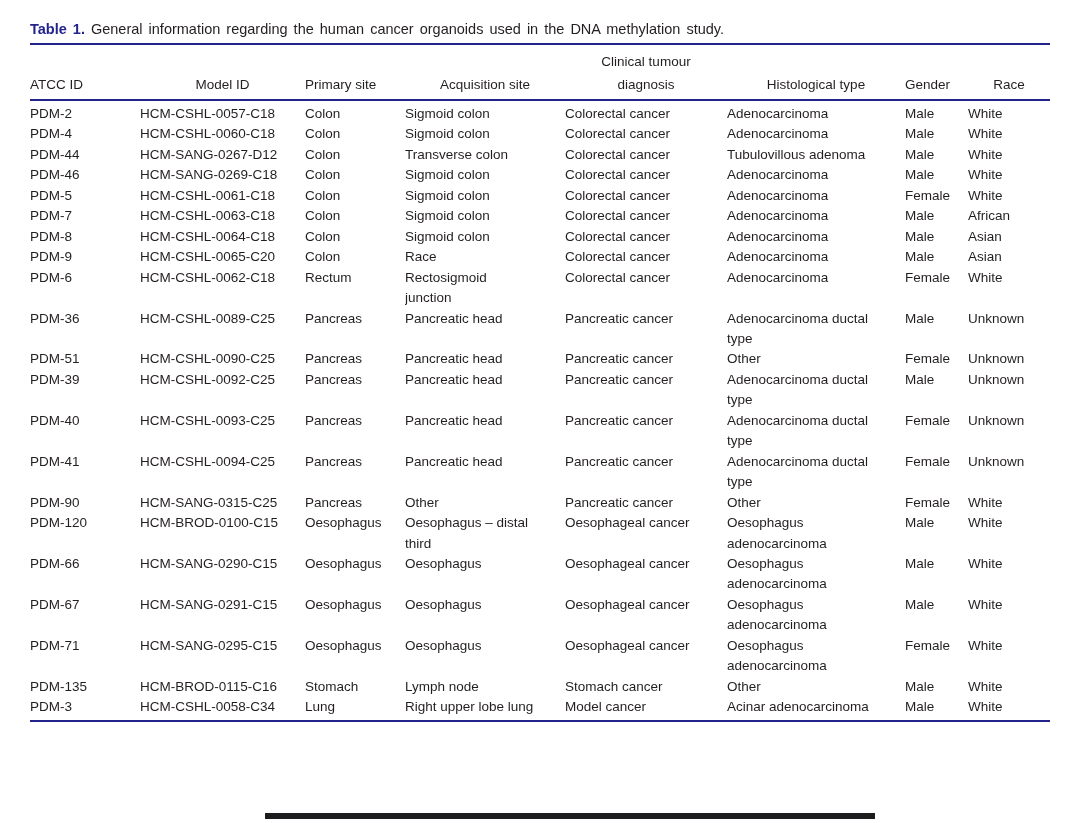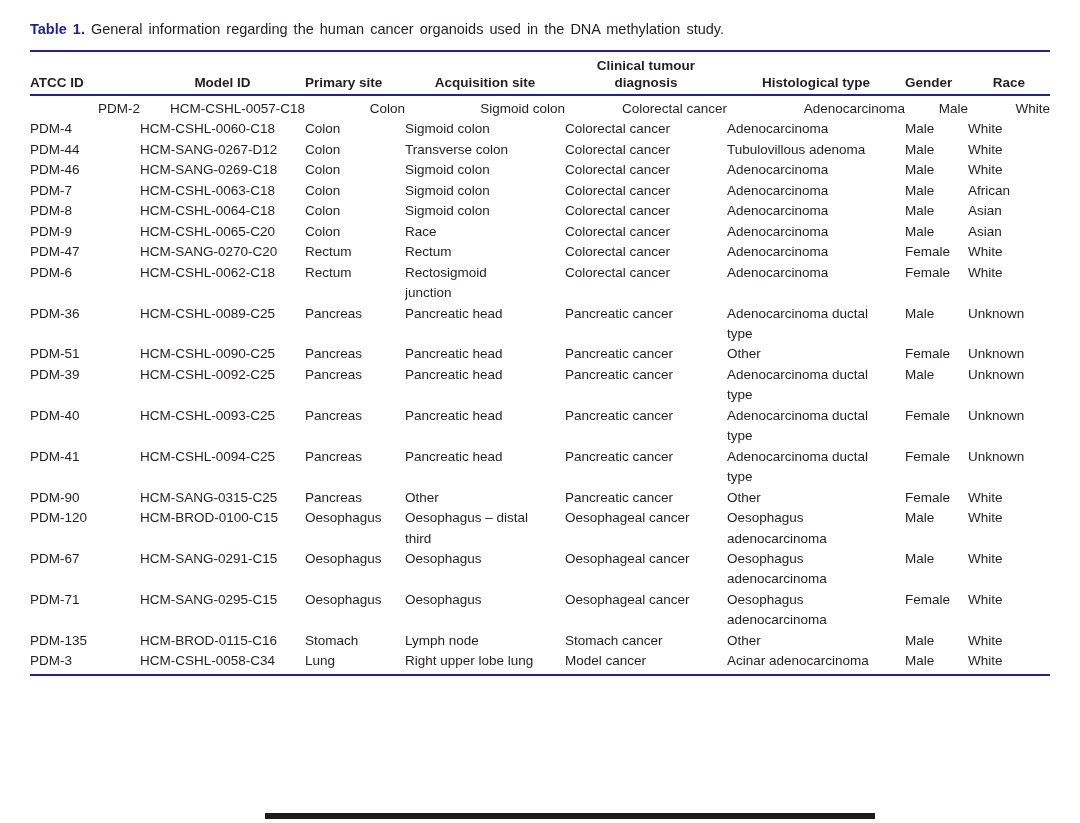--- a/index.html
+++ b/index.html
@@ -13,21 +13,21 @@
     position: relative;
     width: 1080px;
     height: 823px;
     box-sizing: border-box;
     padding: 20px 30px 0 30px;
     overflow: hidden;
   }
   .caption {
     font-size: 14.5px;
     line-height: 18px;
-    margin-bottom: 12px;
+    margin-bottom: 5px;
     word-spacing: 2px;
   }
   .caption .cap-label {
     color: #23238c;
     font-weight: bold;
   }
   .rule {
     width: 1020px;
     height: 0;
     border-top: 2px solid #23238c;
@@ -41,41 +41,41 @@
   col.c-atcc   { width: 110px; }
   col.c-model  { width: 165px; }
   col.c-prim   { width: 100px; }
   col.c-acq    { width: 160px; }
   col.c-diag   { width: 162px; }
   col.c-hist   { width: 178px; }
   col.c-gender { width: 63px;  }
   col.c-race   { width: 82px;  }
 
   thead th {
-    font-weight: bold;
+    font-weight: normal;
     vertical-align: bottom;
     text-align: center;
     padding: 5px 0 3px 0;
-    line-height: 17px;
+    line-height: 23px;
     white-space: pre-line;
     border-bottom: 2.5px solid #23238c;
   }
   thead th:nth-child(1),
   thead th:nth-child(3),
   thead th:nth-child(7) { text-align: left; }
 
   tbody td {
     vertical-align: top;
     text-align: left;
     padding: 0;
     line-height: 20.45px;
     white-space: pre-line;
     overflow: hidden;
   }
-  tbody tr:first-child td { padding-top: 3px; text-align: right; }
+  tbody tr:first-child td { padding-top: 3px; }
 
   .bottom-rule { margin-top: 2px; }
 
   .next-table-bar {
     position: absolute;
     left: 265px;
     top: 813px;
     width: 610px;
     height: 6px;
     background: #1c1c1e;
@@ -149,20 +149,30 @@
           <td>PDM-46</td>
           <td>HCM-SANG-0269-C18</td>
           <td>Colon</td>
           <td>Sigmoid colon</td>
           <td>Colorectal cancer</td>
           <td>Adenocarcinoma</td>
           <td>Male</td>
           <td>White</td>
         </tr>
         <tr>
+          <td>PDM-5</td>
+          <td>HCM-CSHL-0061-C18</td>
+          <td>Colon</td>
+          <td>Sigmoid colon</td>
+          <td>Colorectal cancer</td>
+          <td>Adenocarcinoma</td>
+          <td>Female</td>
+          <td>White</td>
+        </tr>
+        <tr>
           <td>PDM-7</td>
           <td>HCM-CSHL-0063-C18</td>
           <td>Colon</td>
           <td>Sigmoid colon</td>
           <td>Colorectal cancer</td>
           <td>Adenocarcinoma</td>
           <td>Male</td>
           <td>African</td>
         </tr>
         <tr>
@@ -177,30 +187,20 @@
         </tr>
         <tr>
           <td>PDM-9</td>
           <td>HCM-CSHL-0065-C20</td>
           <td>Colon</td>
           <td>Race</td>
           <td>Colorectal cancer</td>
           <td>Adenocarcinoma</td>
           <td>Male</td>
           <td>Asian</td>
-        </tr>
-        <tr>
-          <td>PDM-47</td>
-          <td>HCM-SANG-0270-C20</td>
-          <td>Rectum</td>
-          <td>Rectum</td>
-          <td>Colorectal cancer</td>
-          <td>Adenocarcinoma</td>
-          <td>Female</td>
-          <td>White</td>
         </tr>
         <tr>
           <td>PDM-6</td>
           <td>HCM-CSHL-0062-C18</td>
           <td>Rectum</td>
           <td>Rectosigmoid
 junction</td>
           <td>Colorectal cancer</td>
           <td>Adenocarcinoma</td>
           <td>Female</td>
@@ -269,20 +269,31 @@
           <td>Other</td>
           <td>Female</td>
           <td>White</td>
         </tr>
         <tr>
           <td>PDM-120</td>
           <td>HCM-BROD-0100-C15</td>
           <td>Oesophagus</td>
           <td>Oesophagus – distal
 third</td>
+          <td>Oesophageal cancer</td>
+          <td>Oesophagus
+adenocarcinoma</td>
+          <td>Male</td>
+          <td>White</td>
+        </tr>
+        <tr>
+          <td>PDM-66</td>
+          <td>HCM-SANG-0290-C15</td>
+          <td>Oesophagus</td>
+          <td>Oesophagus</td>
           <td>Oesophageal cancer</td>
           <td>Oesophagus
 adenocarcinoma</td>
           <td>Male</td>
           <td>White</td>
         </tr>
         <tr>
           <td>PDM-67</td>
           <td>HCM-SANG-0291-C15</td>
           <td>Oesophagus</td>

